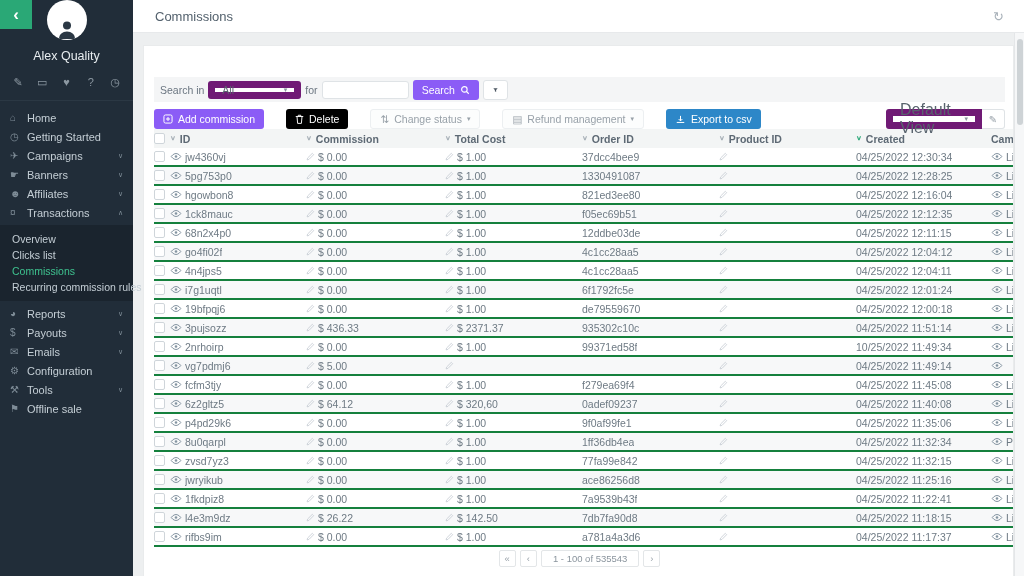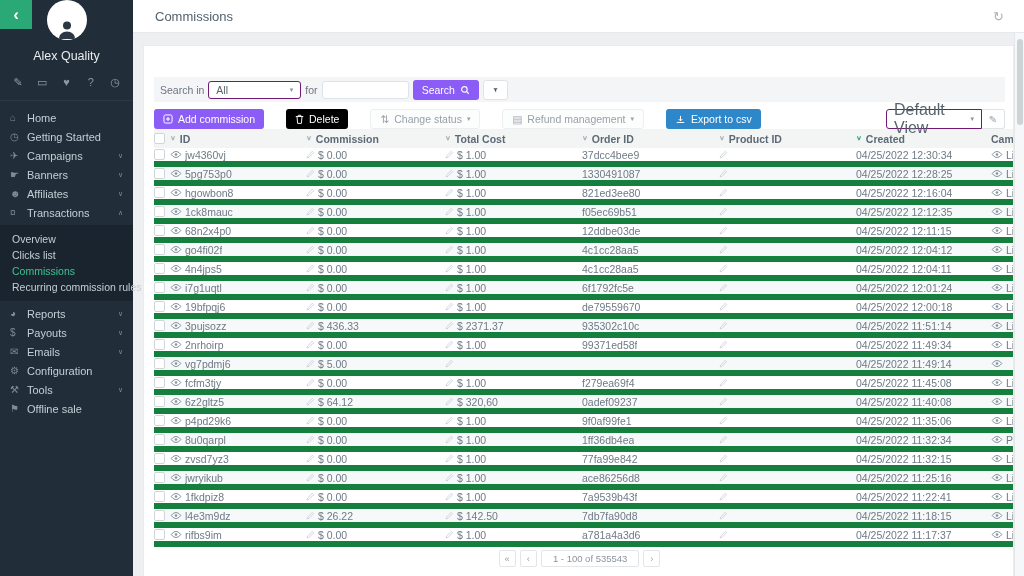--- a/index.html
+++ b/index.html
@@ -27,21 +27,21 @@
 
   
   .main{flex:1;display:flex;flex-direction:column;min-width:0}
   .topbar{height:33px;background:#fff;display:flex;align-items:center;padding:0 14px 0 22px;border-bottom:1px solid #e7e9eb;flex-shrink:0}
   .page-title{font-size:13px;color:#53616d}
   .refresh{margin-left:auto;color:#a9b2ba;font-size:13px;cursor:pointer;margin-right:6px}
   .panel{background:#fff;margin:12px 0 0 10px;width:871px;flex:1;padding:0 10px;border:1px solid #e9ebec;border-bottom:none;position:relative;overflow:hidden}
 
   
   .searchbar{margin-top:31px;background:#f4f5f6;height:25px;display:flex;align-items:center;padding:0 6px;gap:4px;font-size:10.5px;color:#6b7681;width:851px}
-  .sel{background:#fff;border:1px solid #701a75;border-radius:3px;height:18px;display:flex;align-items:center;padding:0 7px;color:#58636d;cursor:pointer}
+  .sel{background:#fff;border:7px solid #701a75;border-radius:3px;height:18px;display:flex;align-items:center;padding:0 7px;color:#58636d;cursor:pointer}
   .sel .caret{margin-left:auto;font-size:7px;color:#8a949d}
   .sel-all{width:93px}
   .search-input{background:#fff;border:1px solid #dfe3e6;border-radius:3px;height:18px;width:87px;font-size:10.5px;padding:0 5px;outline:none}
   .btn{height:20px;border:none;border-radius:3px;font-size:10.5px;display:inline-flex;align-items:center;gap:5px;padding:0 9px;cursor:pointer;font-family:"Liberation Sans",sans-serif;white-space:nowrap}
   .btn-green{background:#8b5cf6;color:#fff}
   .btn-pink{background:#000000;color:#fff}
   .btn-light{background:#fcfdfd;border:1px solid #eceff1;color:#98a1a9}
   .btn-blue{background:#2d87c8;color:#fff}
   .btn-filter{background:#fff;border:1px solid #dfe3e6;width:25px;justify-content:center;height:20px}
 
@@ -51,21 +51,21 @@
   .view-sel{width:96px;border-radius:3px 0 0 3px;height:20px}
   .view-edit{background:#fff;border:1px solid #dfe3e6;border-left:none;border-radius:0 3px 3px 0;height:20px;width:23px;display:flex;align-items:center;justify-content:center;color:#9aa3ab;font-size:10px;cursor:pointer}
 
   
   .table{margin-top:0;width:861px}
   .thead,.trow{display:grid;grid-template-columns:16px 136px 139px 137px 137px 137px 135px 1fr;align-items:center;height:19px}
   .thead{background:#f3f5f5;color:#5d6974;font-size:10.5px;font-weight:bold}
   .hcell{display:flex;align-items:center;gap:4px;overflow:hidden;white-space:nowrap;cursor:pointer}
   .hsort{font-size:8px;color:#a5aeb5;transform:scaleY(.8)}
   .hsort.green{color:#2aa878}
-  .trow{font-size:10.5px;color:#6e7a84;border-bottom:6px solid #15803d}
+  .trow{font-size:10.5px;color:#6e7a84;border-bottom:2px solid #15803d}
   .trow.alt{background:#f7f8f9}
   .cell{display:flex;align-items:center;gap:3px;overflow:hidden;white-space:nowrap}
   .checkbox{width:11px;height:11px;border:1px solid #cfd5da;border-radius:2px;background:#fff;display:inline-block;cursor:pointer}
   .icon-eye,.icon-pen{display:inline-flex;align-items:center;cursor:pointer;flex-shrink:0}
   .txt{overflow:hidden;white-space:nowrap}
 
   
   .pagination{display:flex;justify-content:center;align-items:center;gap:4px;margin-top:3px;width:851px}
   .pg-btn{height:17px;min-width:17px;padding:0 5px;background:#fff;border:1px solid #e3e6e8;border-radius:2px;color:#98a1a9;font-size:9.5px;display:flex;align-items:center;justify-content:center;cursor:pointer}
   .pg-range{padding:0 11px;color:#8a949d}
@@ -838,21 +838,21 @@
               </div>
               <div class="cell">
                 <span class="icon-pen">
                   <svg width="9" height="9" viewBox="0 0 16 16">
                     <path d="M2 14l.8-3.2 8.4-8.4 2.4 2.4-8.4 8.4z" fill="none" stroke="#c3cad1" stroke-width="1.4"></path>
                   </svg>
                 </span>
                 <span class="txt"></span>
               </div>
               <div class="cell">
-                <span class="txt">04/25/2022 11:49:34</span>
+                <span class="txt">10/25/2022 11:49:34</span>
               </div>
               <div class="cell">
                 <span class="icon-eye">
                   <svg width="12" height="9" viewBox="0 0 24 16">
                     <path d="M12 2C6.5 2 2.5 8 2.5 8S6.5 14 12 14 21.5 8 21.5 8 17.5 2 12 2z" fill="none" stroke="#8494a1" stroke-width="2"></path>
                     <circle cx="12" cy="8" r="2.6" fill="#8494a1"></circle>
                   </svg>
                 </span>
                 <span class="txt">Liv</span>
               </div>

